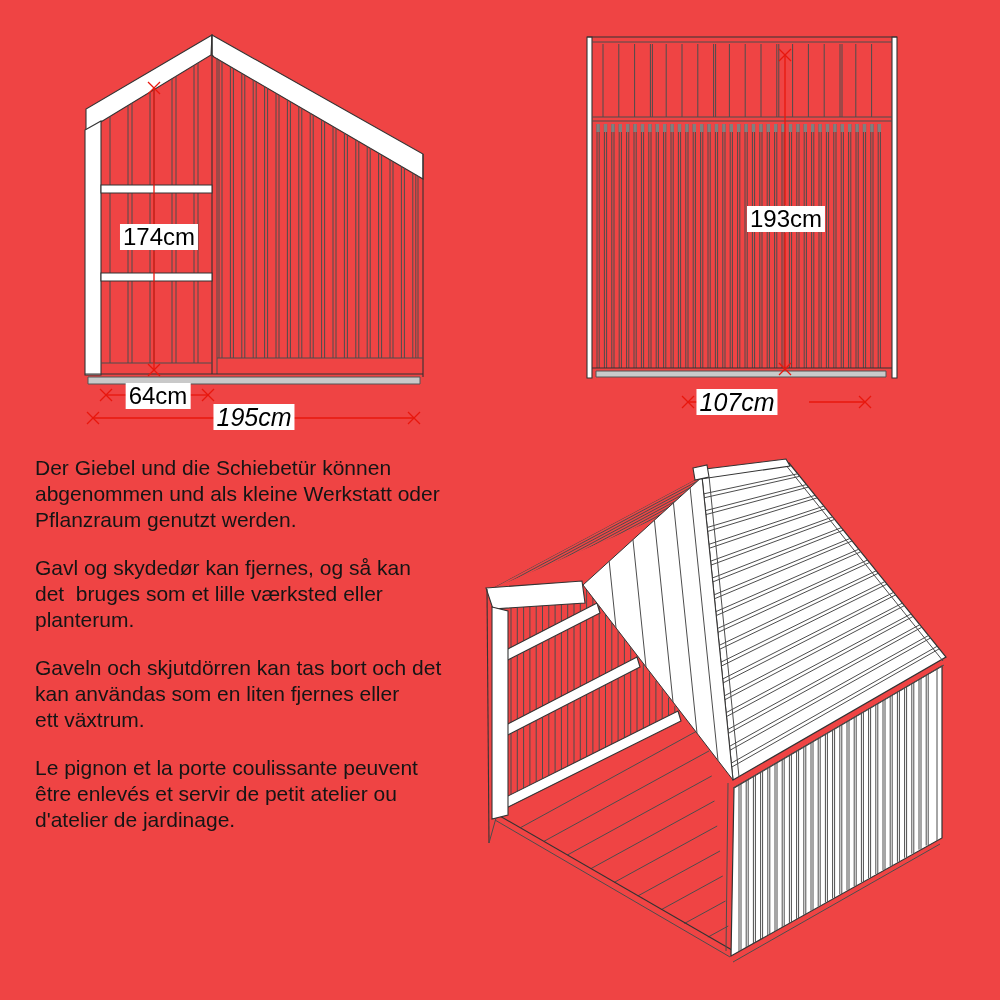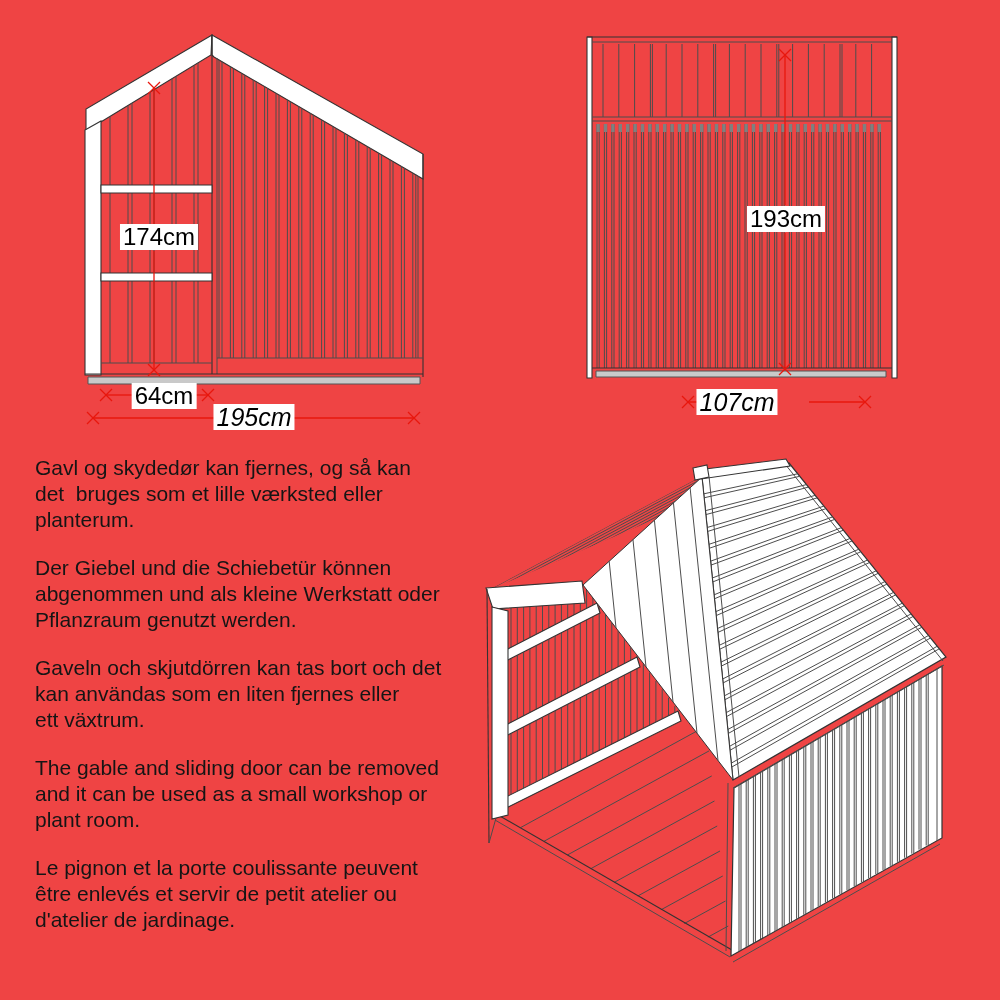--- a/index.html
+++ b/index.html
@@ -437,35 +437,32 @@
         <line x1="926.2000000000012" y1="675.3707999999993" x2="926.2000000000012" y2="845.5167999999993" stroke="#4d4d4d" stroke-width="1"></line>
         <line x1="928.2000000000012" y1="674.1707999999993" x2="928.2000000000012" y2="845.5167999999993" stroke="#4d4d4d" stroke-width="1"></line>
       </g>
       <line x1="937" y1="669" x2="937" y2="841" stroke="#4d4d4d" stroke-width="1"></line>
       <line x1="728" y1="783" x2="726" y2="951" stroke="#4d4d4d" stroke-width="1"></line>
       <line x1="733" y1="962" x2="940" y2="844" stroke="#4d4d4d" stroke-width="1"></line>
       <line x1="733" y1="788" x2="944" y2="665" stroke="#4d4d4d" stroke-width="1"></line>
     </svg>
 
   <div class="dim-label" style="left:159px;top:237px">174cm</div>
-  <div class="dim-label" style="left:164px;top:396px">64cm</div>
+  <div class="dim-label" style="left:158px;top:396px">64cm</div>
   <div class="dim-label it" style="left:254px;top:417px">195cm</div>
   <div class="dim-label" style="left:786px;top:219px">193cm</div>
   <div class="dim-label it" style="left:737px;top:402px">107cm</div>
 
   <div id="text-block">
+    <p>Der Giebel und die Schiebetür können
+abgenommen und als kleine Werkstatt oder
+Pflanzraum genutzt werden.</p>
     <p>Gavl og skydedør kan fjernes, og så kan
 det  bruges som et lille værksted eller
 planterum.</p>
-    <p>Der Giebel und die Schiebetür können
-abgenommen und als kleine Werkstatt oder
-Pflanzraum genutzt werden.</p>
     <p>Gaveln och skjutdörren kan tas bort och det
 kan användas som en liten fjernes eller
 ett växtrum.</p>
-    <p>The gable and sliding door can be removed
-and it can be used as a small workshop or
-plant room.</p>
     <p>Le pignon et la porte coulissante peuvent
 être enlevés et servir de petit atelier ou
 d'atelier de jardinage.</p>
   </div>
 </div>
 
 </body></html>

